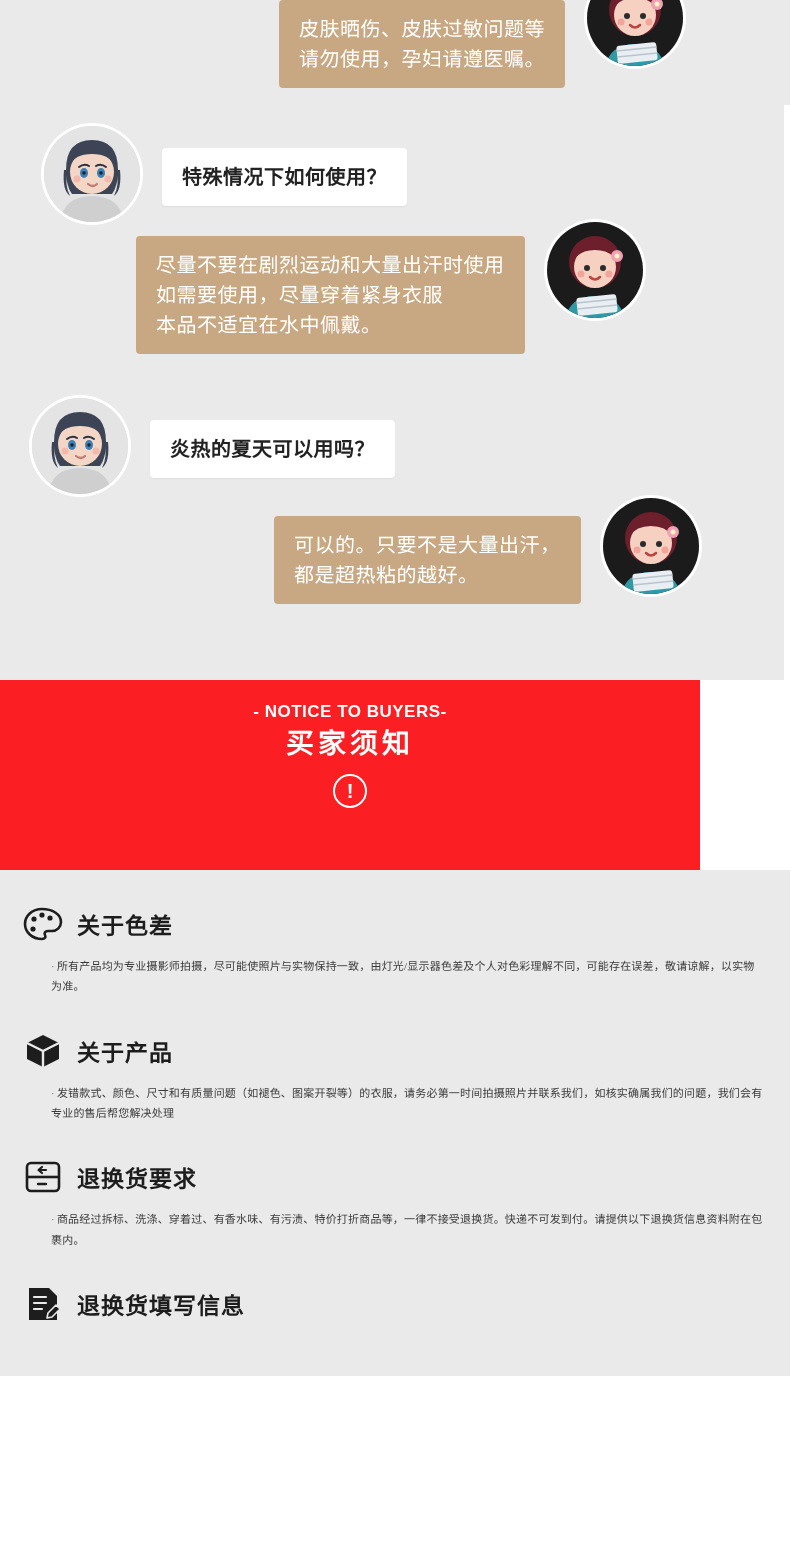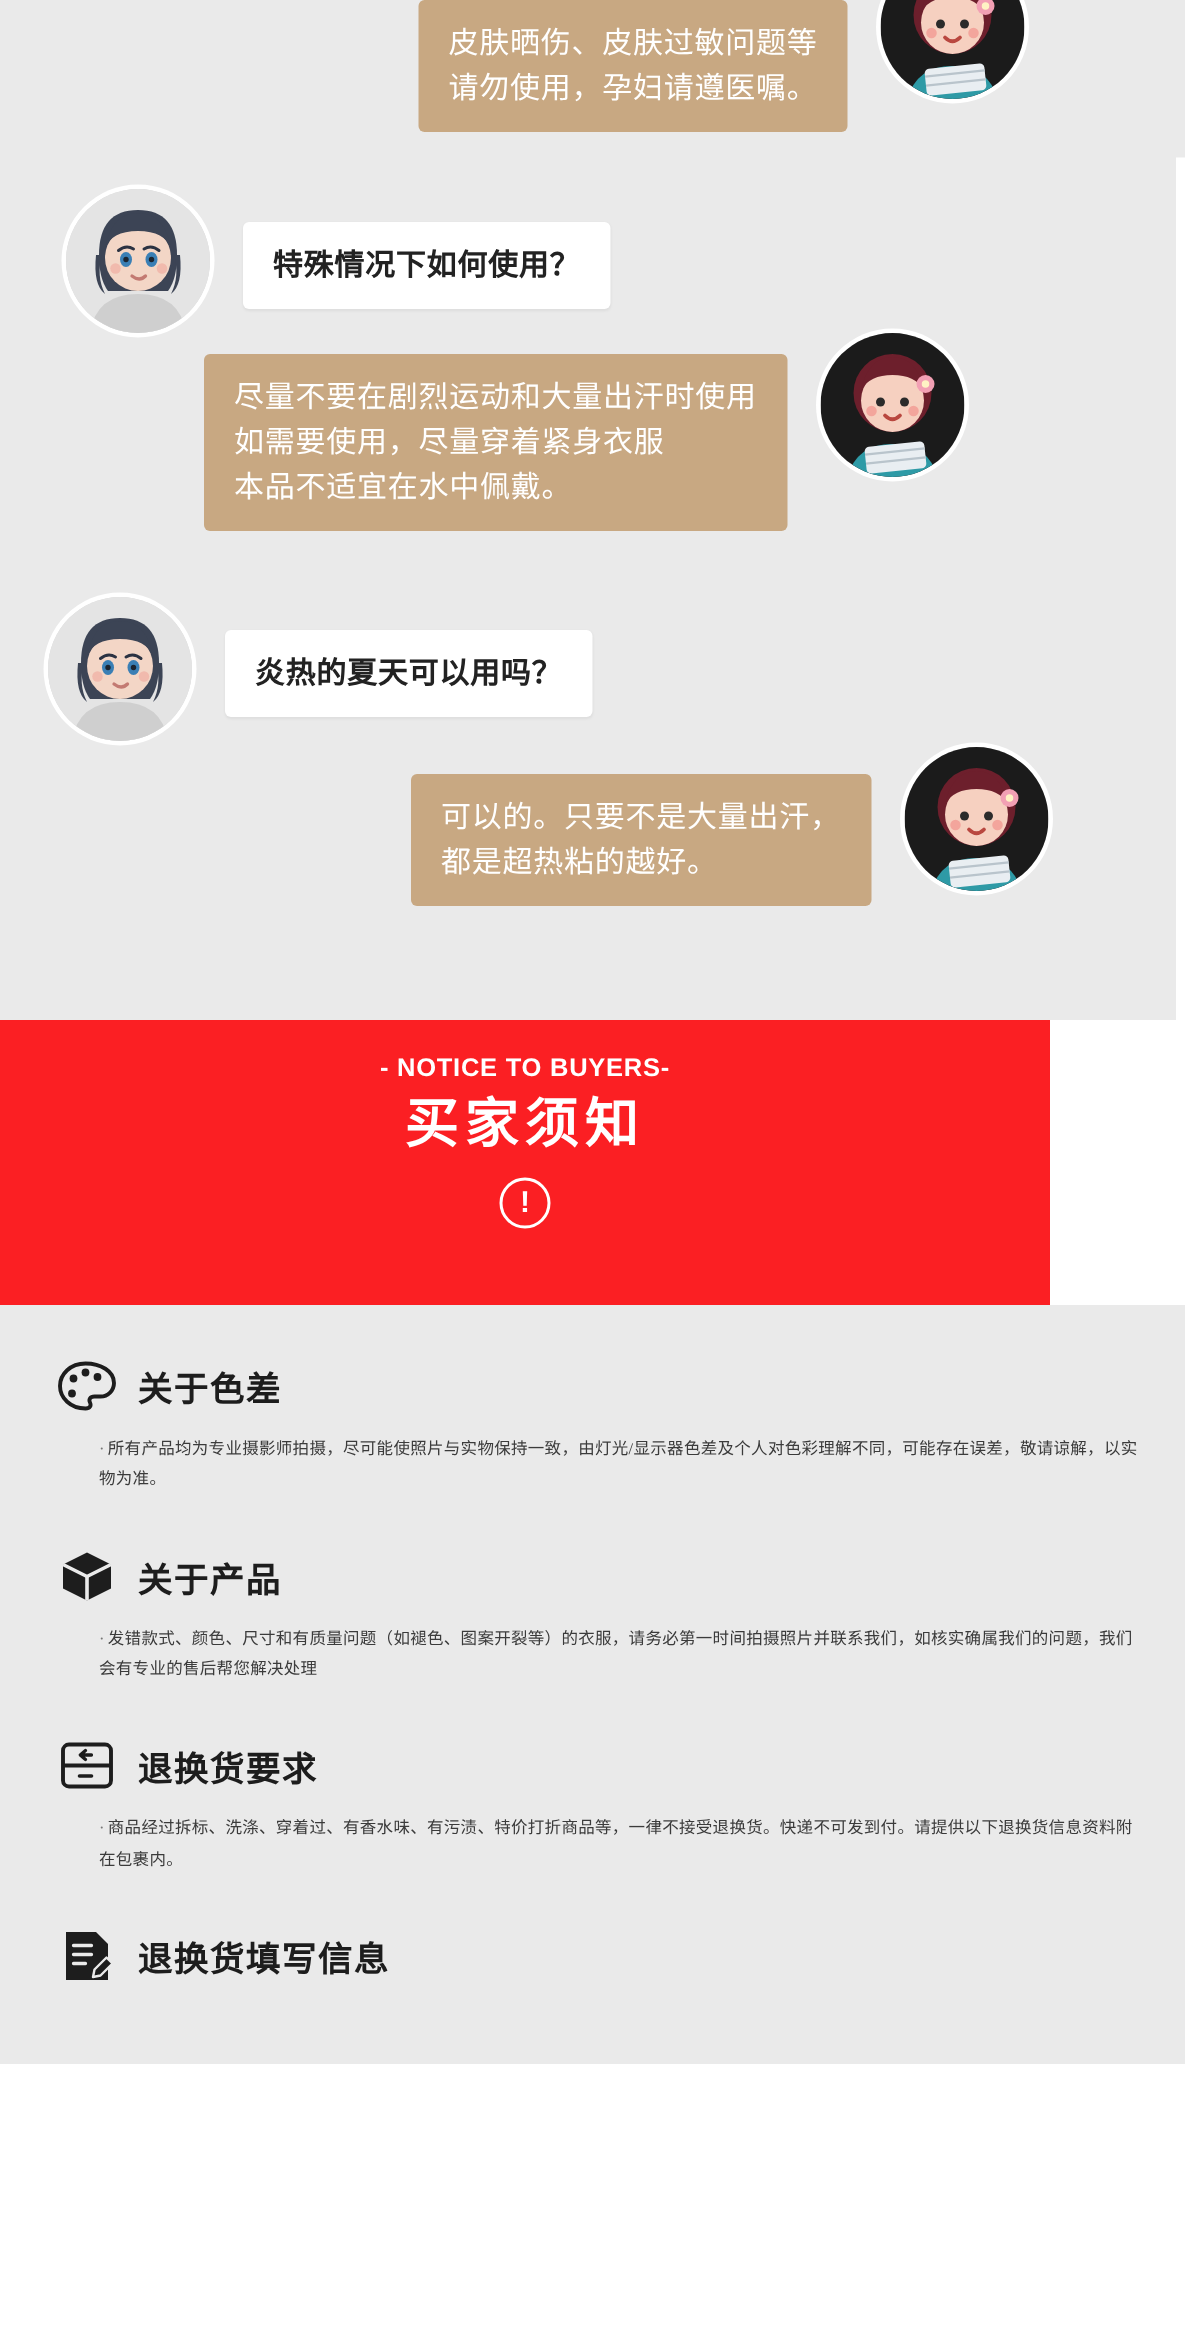--- a/index.html
+++ b/index.html
@@ -104,21 +104,21 @@
     box-sizing: border-box;
     padding-top: 22px;
   }
   .notice-eyebrow {
     font-size: 17px;
     letter-spacing: 0.5px;
     font-weight: bold;
     margin: 0 0 4px 0;
   }
   .notice-title {
-    font-size: 36px;
+    font-size: 28px;
     font-weight: bold;
     letter-spacing: 4px;
     margin: 0;
     line-height: 1.3;
   }
   .notice-mark {
     display: inline-flex;
     align-items: center;
     justify-content: center;
     width: 30px;
@@ -127,21 +127,21 @@
     border-radius: 50%;
     font-size: 20px;
     font-weight: bold;
     line-height: 1;
     margin-top: 12px;
   }
 
   
   .notice-list {
     background: #eaeaea;
-    padding: 34px 0 40px 16px;
+    padding: 34px 0 40px 1px;
     width: 790px;
     box-sizing: border-box;
   }
   .notice-item {
     padding: 0 26px 0 22px;
     margin-bottom: 34px;
   }
   .notice-item:last-child { margin-bottom: 0; }
   .notice-head {
     display: flex;

